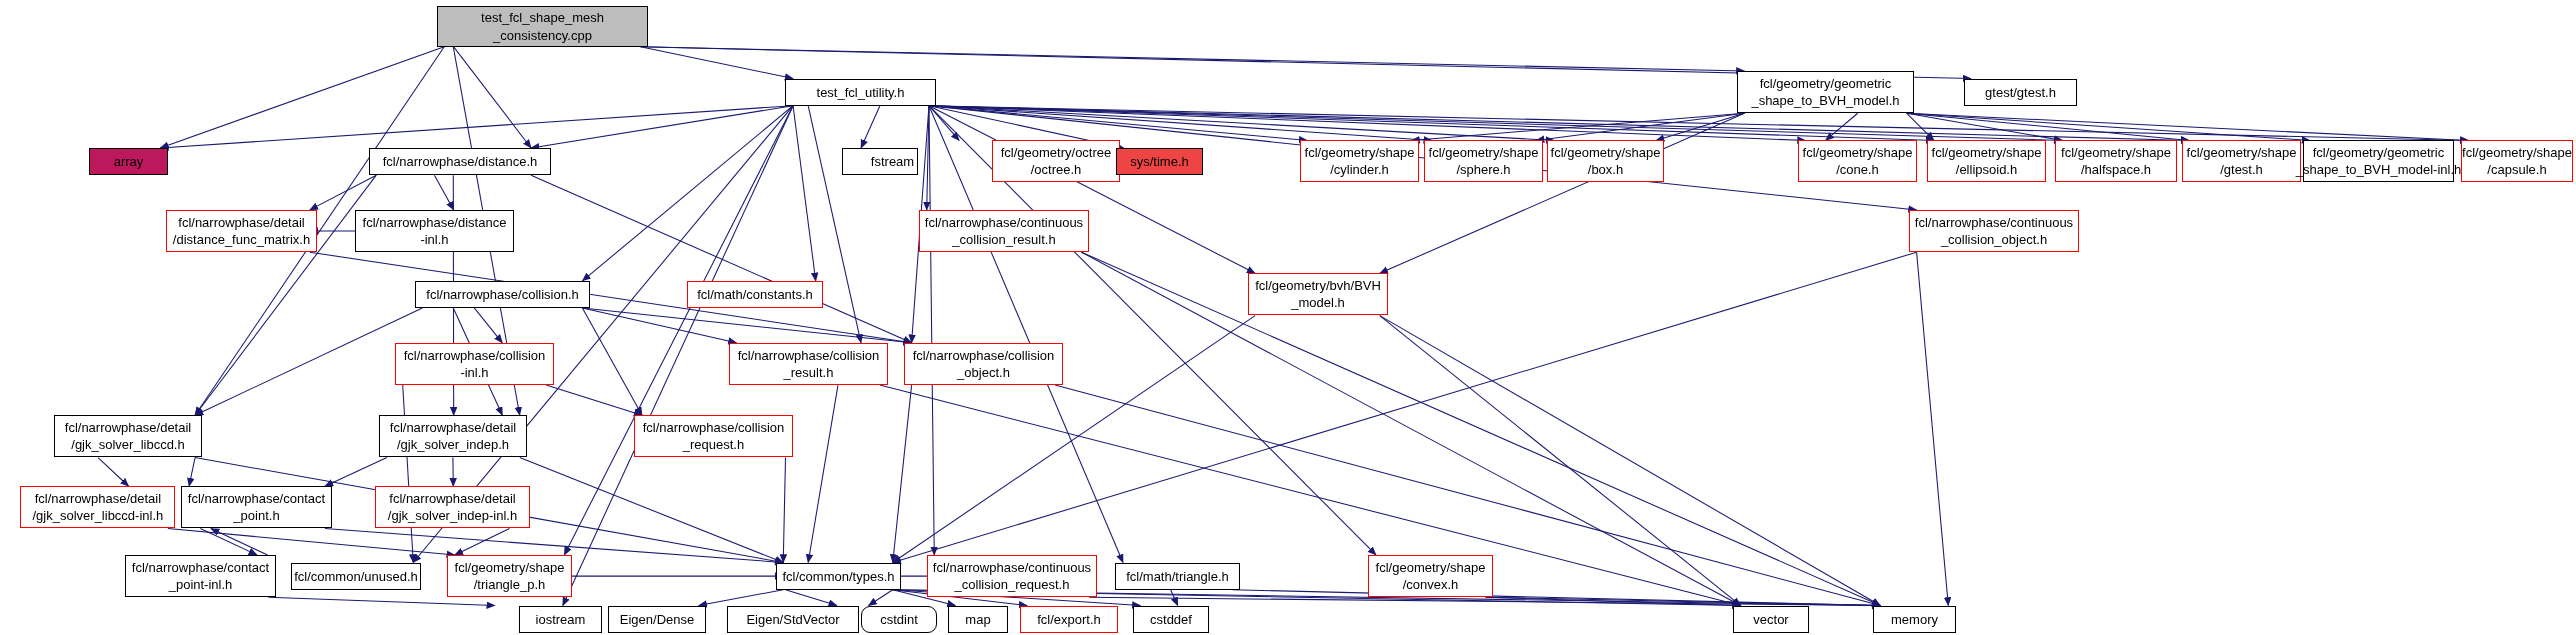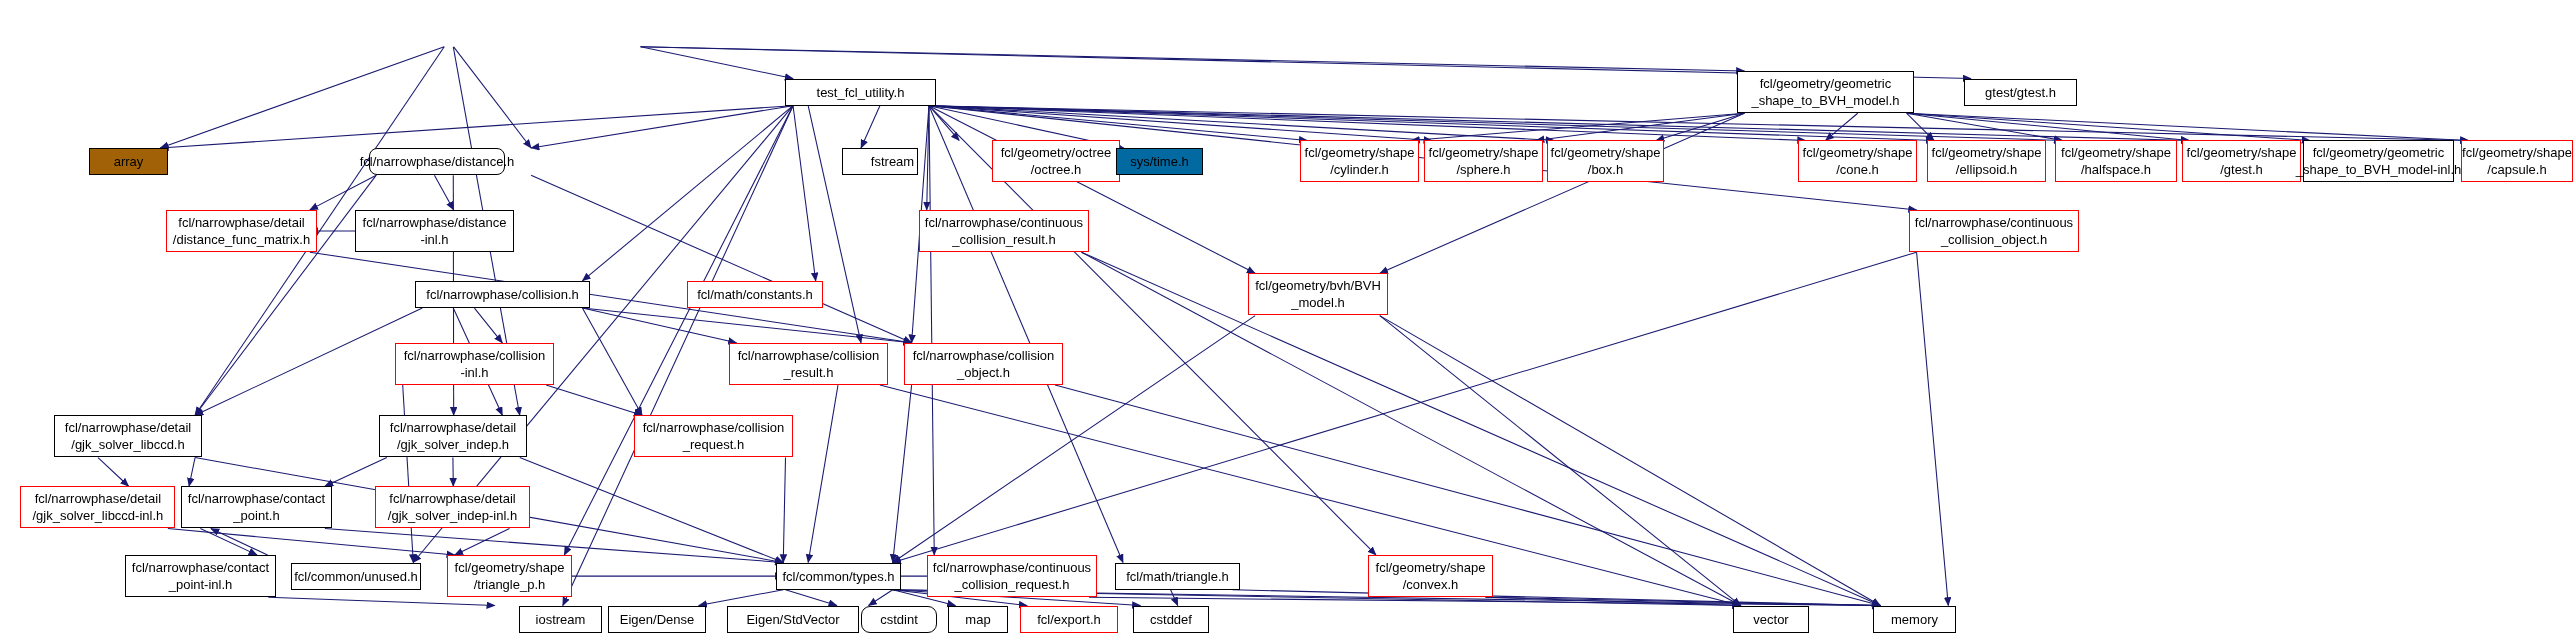--- a/index.html
+++ b/index.html
@@ -135,44 +135,48 @@
       <path d="M1037,781 L925,802" class="edge" stroke="#191970" marker-end="url(#arrowhead)"></path>
       <path d="M1040,781 L1108,802" class="edge" stroke="#191970" marker-end="url(#arrowhead)"></path>
       <path d="M1182,781 L1150,802" class="edge" stroke="#191970" marker-end="url(#arrowhead)"></path>
       <path d="M1182,781 L1265,802" class="edge" stroke="#191970" marker-end="url(#arrowhead)"></path>
       <path d="M1182,781 L1360,802" class="edge" stroke="#191970" marker-end="url(#arrowhead)"></path>
       <path d="M1182,781 L1510,802" class="edge" stroke="#191970" marker-end="url(#arrowhead)"></path>
       <path d="M1182,781 L2305,802" class="edge" stroke="#191970" marker-end="url(#arrowhead)"></path>
       <path d="M1182,781 L2490,802" class="edge" stroke="#191970" marker-end="url(#arrowhead)"></path>
     </svg>
 
+<div class="node" style="left: 437px; top: 6px; width: 211px; height: 41px; background: rgb(189, 189, 189); border-color: rgb(0, 0, 0);">
+      <div class="nl">test_fcl_shape_mesh</div>
+      <div class="nl">_consistency.cpp</div>
+    </div>
     <div class="node link" style="left: 785px; top: 79px; width: 151px; height: 27px; background: rgb(255, 255, 255); border-color: rgb(0, 0, 0);">
       <div class="nl">test_fcl_utility.h</div>
     </div>
     <div class="node link" style="left: 1737px; top: 71px; width: 177px; height: 42px; background: rgb(255, 255, 255); border-color: rgb(0, 0, 0);">
       <div class="nl">fcl/geometry/geometric</div>
       <div class="nl">_shape_to_BVH_model.h</div>
     </div>
     <div class="node" style="left: 1964px; top: 79px; width: 113px; height: 27px; background: rgb(255, 255, 255); border-color: rgb(0, 0, 0);">
       <div class="nl">gtest/gtest.h</div>
     </div>
-    <div class="node" style="left: 89px; top: 148px; width: 79px; height: 27px; background: #a16207; border-color: rgb(0, 0, 0);">
+    <div class="node" style="left: 89px; top: 148px; width: 79px; height: 27px; background: #be185d; border-color: rgb(0, 0, 0);">
       <div class="nl">array</div>
     </div>
-    <div class="node link" style="left: 369px; top: 148px; width: 136px; height: 27px; background: rgb(255, 255, 255); border-color: rgb(0, 0, 0); border-radius: 8px;">
+    <div class="node link" style="left: 369px; top: 148px; width: 182px; height: 27px; background: rgb(255, 255, 255); border-color: rgb(0, 0, 0);">
       <div class="nl">fcl/narrowphase/distance.h</div>
     </div>
     <div class="node" style="left: 842px; top: 148px; width: 76px; height: 27px; background: rgb(255, 255, 255); border-color: rgb(0, 0, 0); padding-left: 25px;">
       <div class="nl">fstream</div>
     </div>
     <div class="node link" style="left: 952px; top: 140px; width: 128px; height: 42px; background: rgb(255, 255, 255); border-color: rgb(255, 0, 0); margin-left: 40px;">
       <div class="nl">fcl/geometry/octree</div>
       <div class="nl">/octree.h</div>
     </div>
-    <div class="node" style="left: 1116px; top: 148px; width: 87px; height: 27px; background: #0369a1; border-color: rgb(0, 0, 0);">
+    <div class="node" style="left: 1116px; top: 148px; width: 87px; height: 27px; background: #ef4444; border-color: rgb(0, 0, 0);">
       <div class="nl">sys/time.h</div>
     </div>
     <div class="node link" style="left: 1300px; top: 140px; width: 119px; height: 42px; background: rgb(255, 255, 255); border-color: rgb(255, 0, 0);">
       <div class="nl">fcl/geometry/shape</div>
       <div class="nl">/cylinder.h</div>
     </div>
     <div class="node link" style="left: 1424px; top: 140px; width: 119px; height: 42px; background: rgb(255, 255, 255); border-color: rgb(255, 0, 0);">
       <div class="nl">fcl/geometry/shape</div>
       <div class="nl">/sphere.h</div>
     </div>

